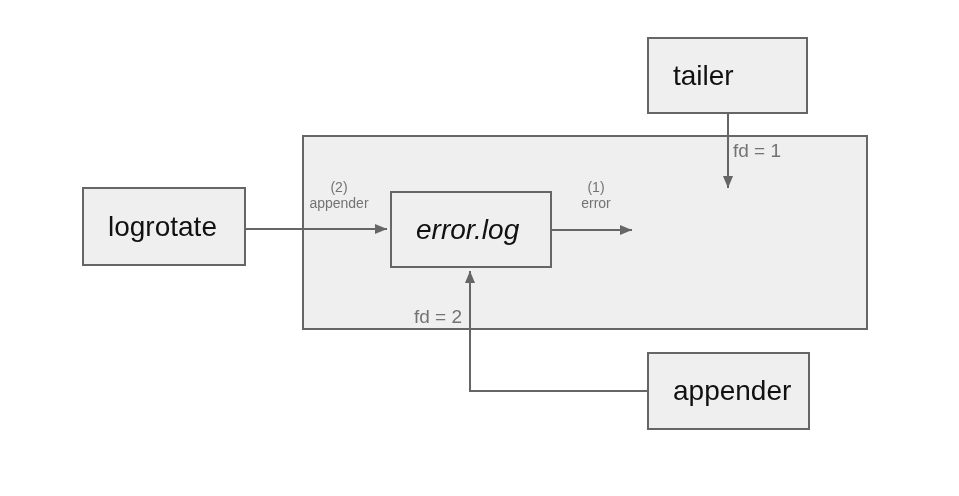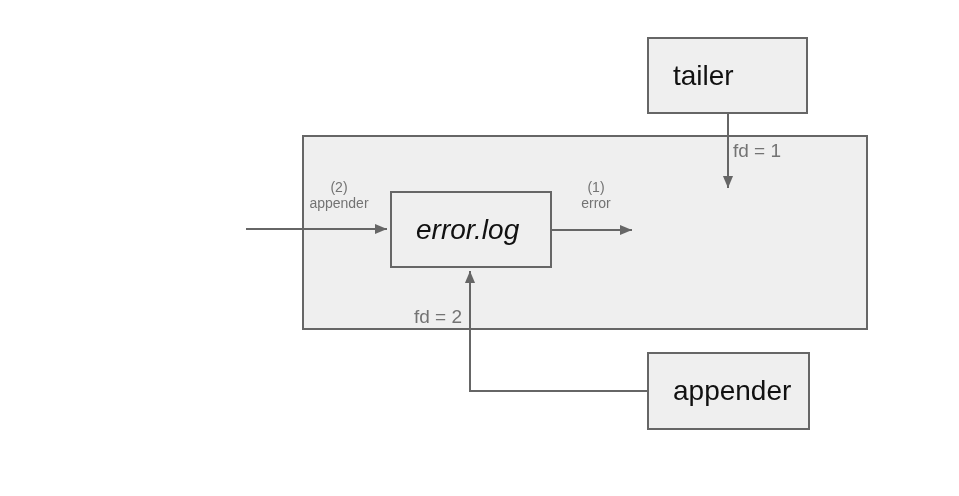--- a/index.html
+++ b/index.html
@@ -55,20 +55,23 @@
   #label-fd1      { left: 733px; top: 140px; }
   #label-fd2      { left: 382px; top: 306px; width: 80px; text-align: right; }
 </style>
 </head>
 <body>
 
 <div class="canvas">
 
   <div class="box" id="container-box"></div>
 
+  <div class="box node" id="node-logrotate">
+    <span>logrotate</span>
+  </div>
 
   <div class="box node" id="node-tailer">
     <span>tailer</span>
   </div>
 
   <div class="box node" id="node-error-log">
     <span>error.log</span>
   </div>
 
 

